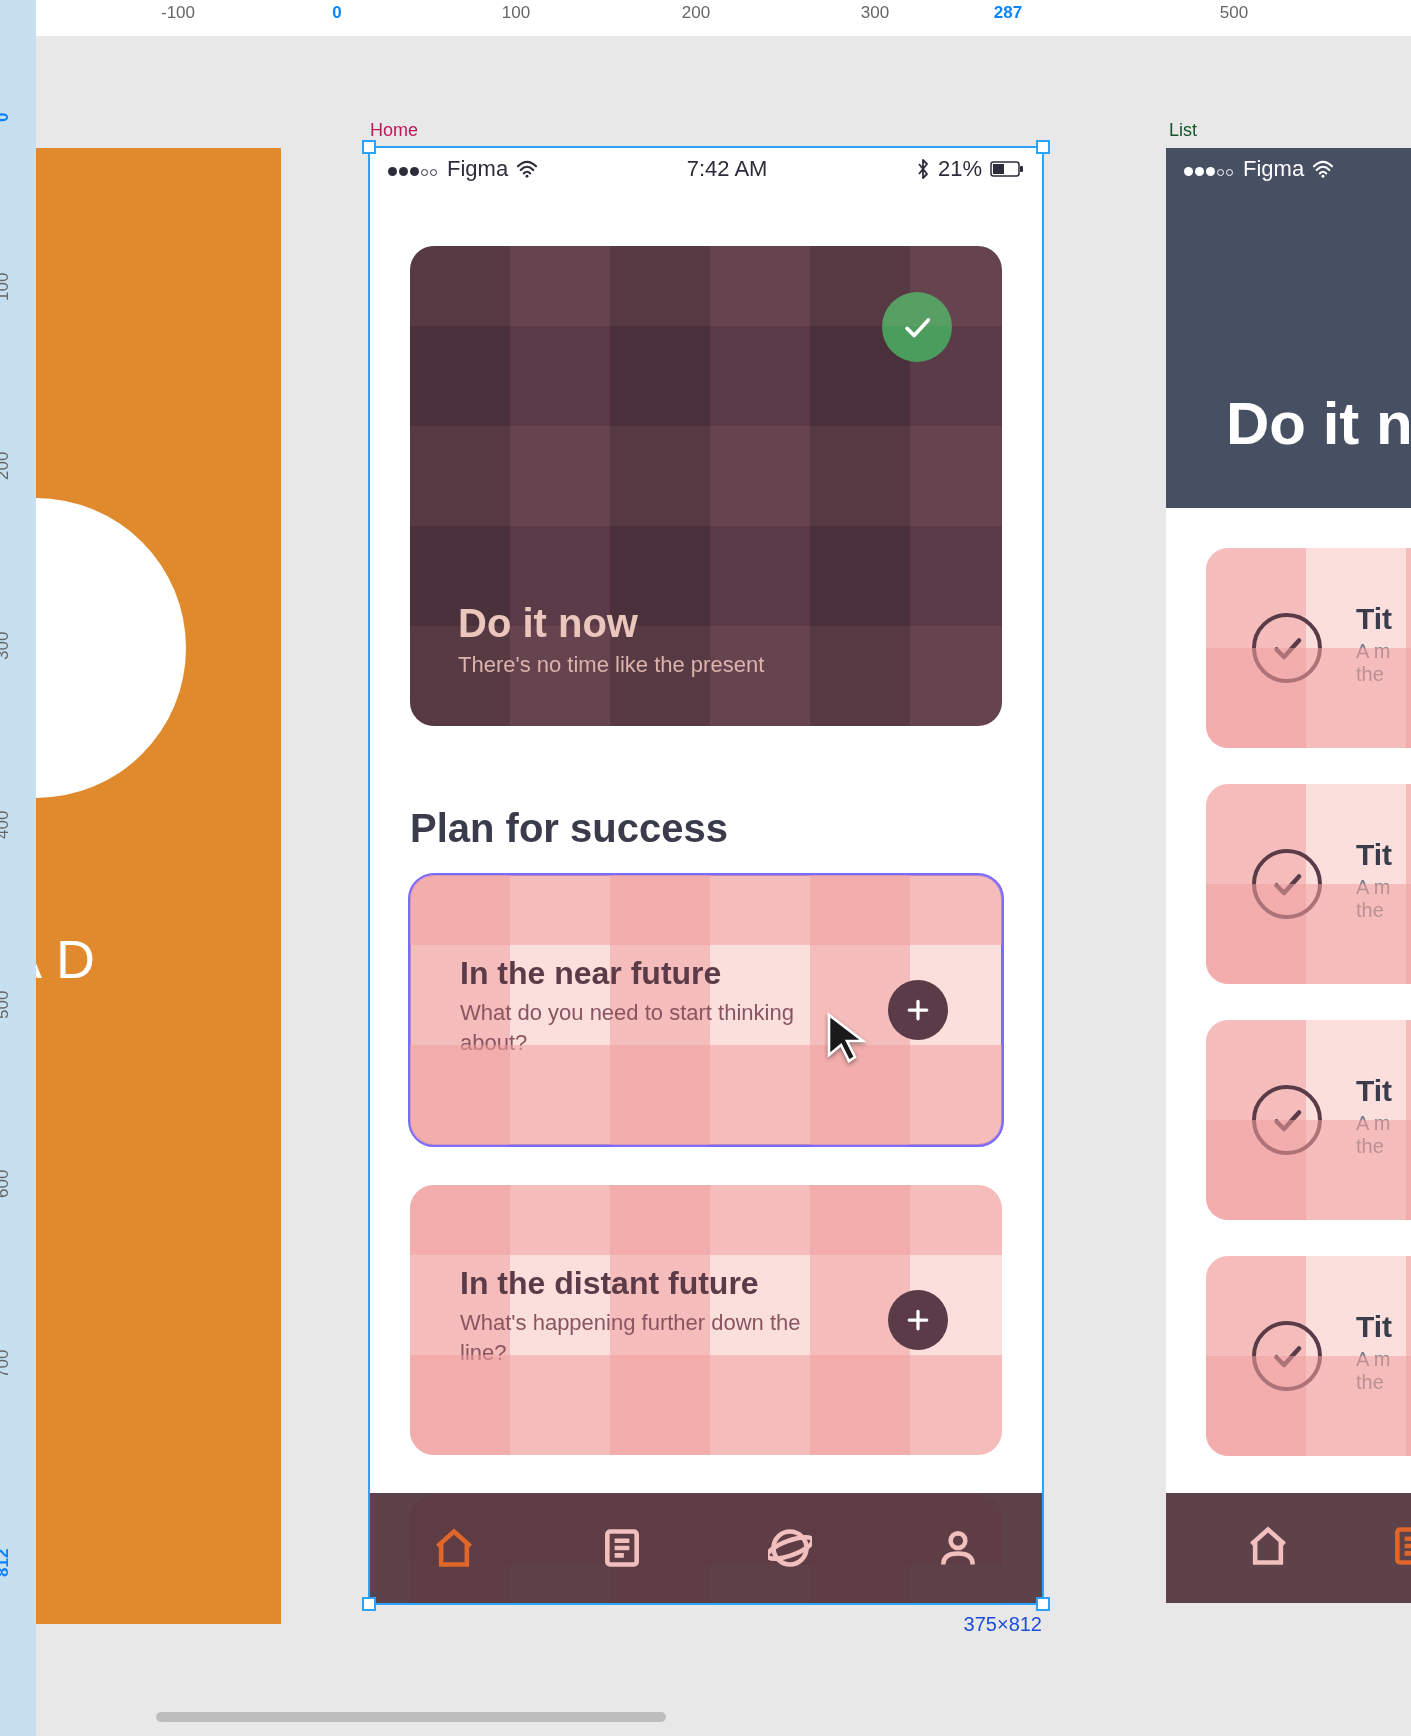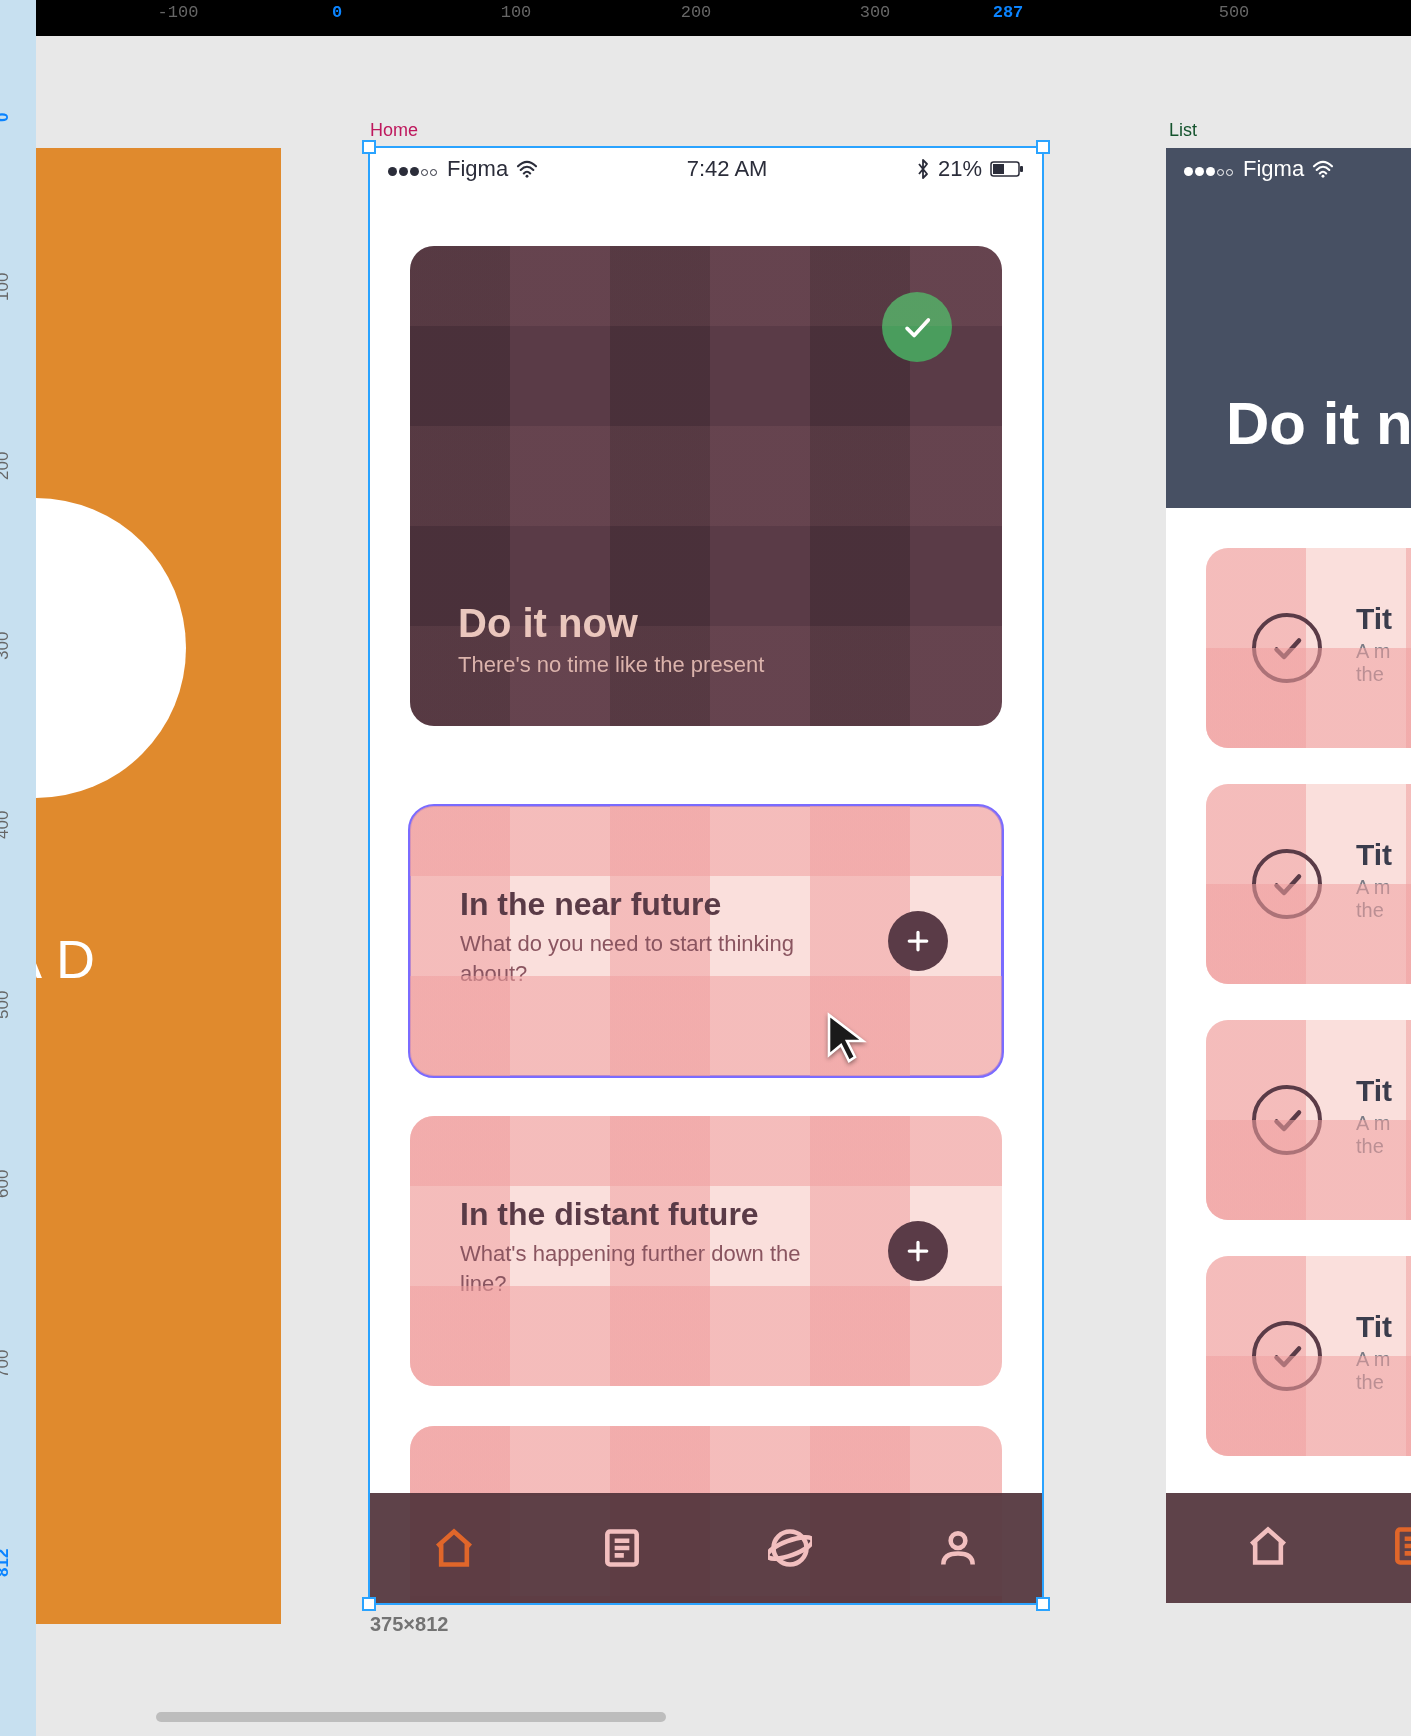--- a/index.html
+++ b/index.html
@@ -2,21 +2,21 @@
 <html><head>
 <meta charset="utf-8">
 <style>
   * { box-sizing: border-box; margin: 0; padding: 0; }
   html, body { width: 100%; height: 100%; font-family: -apple-system, "Helvetica Neue", Arial, sans-serif; }
   body { background: #e8e8e8; overflow: hidden; }
 
   
   .ruler-top {
     position: absolute; top: 0; left: 36px; right: 0; height: 36px;
-    background: #000000; z-index: 50; overflow: hidden; font-family: Liberation Mono, monospace;
+    background: #ffffff; z-index: 50; overflow: hidden;
   }
   .ruler-left {
     position: absolute; top: 36px; left: 0; bottom: 0; width: 36px;
     background: #c7e0f0; z-index: 50; overflow: hidden;
   }
   .ruler-corner {
     position: absolute; top: 0; left: 0; width: 36px; height: 36px;
     background: #c7e0f0; z-index: 51;
   }
   .ruler-top .tick { position: absolute; top: 3px; font-size: 17px; color: #666; transform: translateX(-50%); }
@@ -50,21 +50,21 @@
     position: absolute; top: 110px; left: 332px; width: 676px; height: 1459px;
     border: 2px solid #2aa3ff; z-index: 30; pointer-events: none;
   }
   .sel-handle {
     position: absolute; width: 14px; height: 14px; background: #fff; border: 2px solid #2aa3ff;
   }
   .sel-handle.tl { top: -8px; left: -8px; }
   .sel-handle.tr { top: -8px; right: -8px; }
   .sel-handle.bl { bottom: -8px; left: -8px; }
   .sel-handle.br { bottom: -8px; right: -8px; }
-  .sel-dim { position: absolute; top: calc(112px + 1455px + 10px); left: 334px; width: 672px; text-align: left; color: #737373; font-size: 20px; font-weight: 700; z-index: 31;}
+  .sel-dim { position: absolute; top: calc(112px + 1455px + 10px); left: 334px; width: 672px; text-align: right; color: #1d4ed8; font-size: 20px; font-weight: 400; z-index: 31;}
 
   
   .status-bar { display: flex; justify-content: space-between; align-items: center; padding: 8px 18px 4px; font-size: 22px; color: #2b2d3a; }
   .status-left, .status-right { display: flex; align-items: center; gap: 8px; }
   .dots span { display:inline-block; width:9px; height:9px; border-radius:50%; margin-right:2px; background:#2b2d3a;}
   .dots span.open { background: transparent; border:1.5px solid #2b2d3a; width:7px; height:7px;}
   .wifi-ic, .bt-ic, .bat-ic { display:inline-flex; }
 
   .home-scroll { padding: 60px 40px 0; }
   .sec-title { font-size: 40px; font-weight: 600; color: #3a3c4c; margin-bottom: 24px; }
@@ -216,20 +216,21 @@
               <path d="M5 13 L10 18 L20 7" stroke="#fff" stroke-width="2.6" fill="none" stroke-linecap="round" stroke-linejoin="round"></path>
             </svg>
         </div>
         <div class="hero-text">
           <div class="h">Do it now</div>
           <div class="s">There's no time like the present</div>
         </div>
       </div>
 
       <div class="plan-sec">
+        <div class="sec-title">Plan for success</div>
         <div id="plan-cards">
             <div class="plan-card plaid-light selected">
     <div class="plan-text">
       <div class="h">In the near future</div>
       <div class="s">What do you need to start thinking about?</div>
     </div>
     <div class="add-btn">
       <svg width="30" height="30" viewBox="0 0 24 24">
                   <path d="M12 5 V19 M5 12 H19" stroke="#fff" stroke-width="2.6" stroke-linecap="round"></path>
                 </svg>

